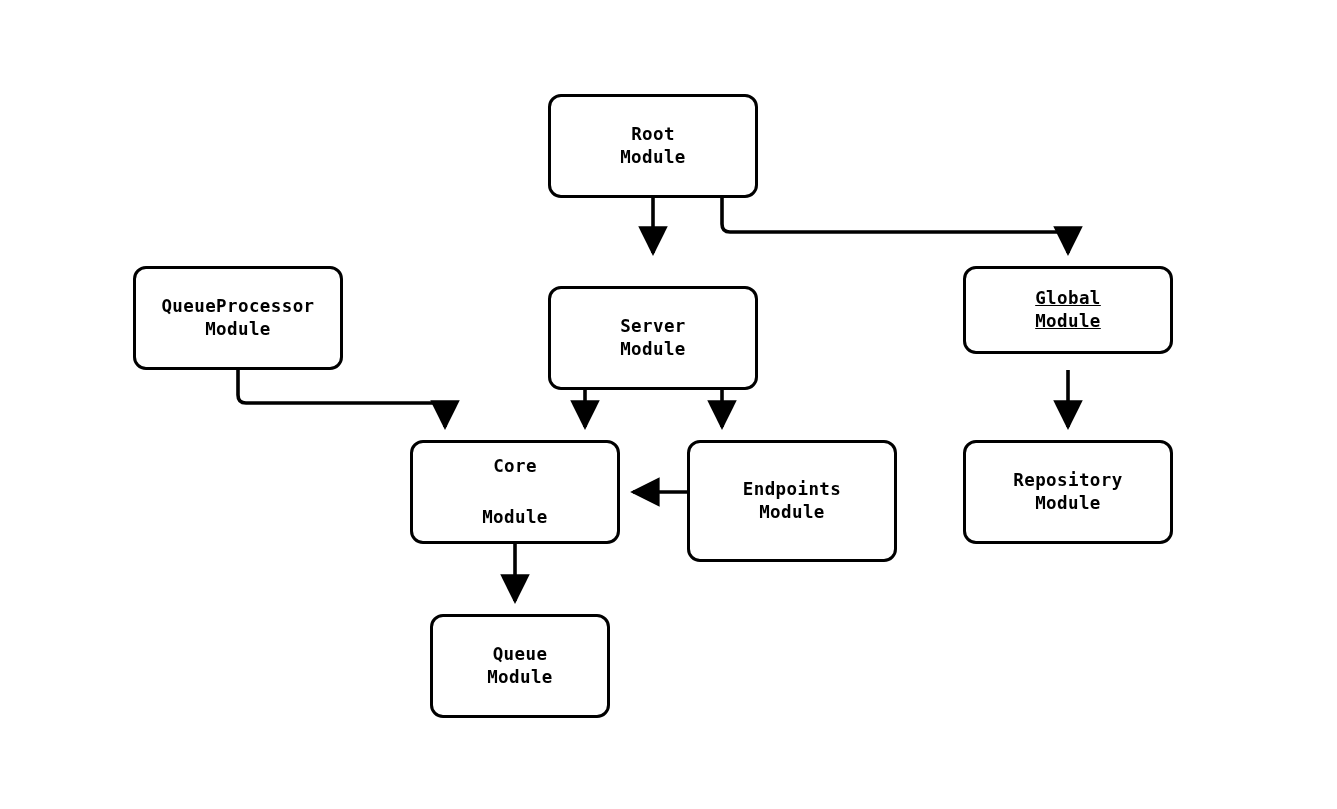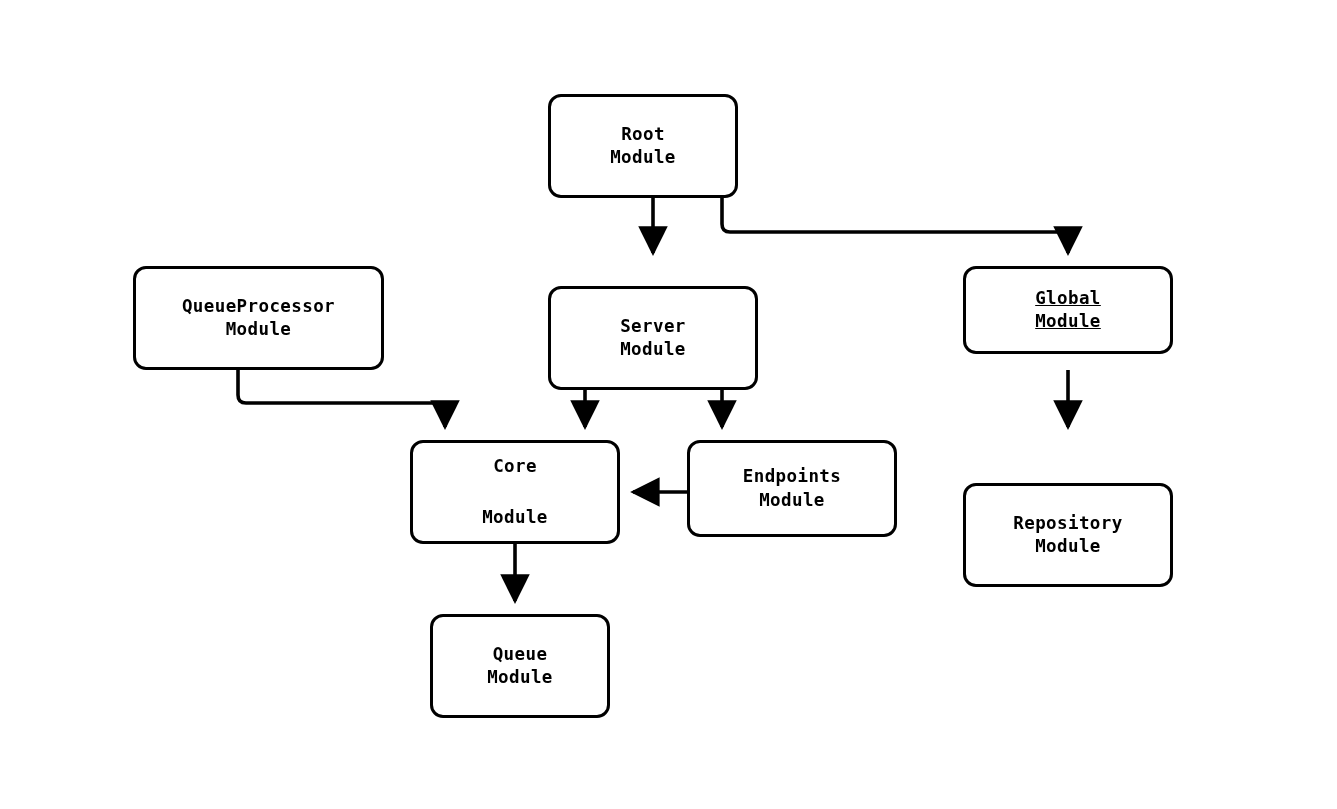--- a/index.html
+++ b/index.html
@@ -72,51 +72,51 @@
       <path d="M 722 370 L 722 427" marker-end="url(#arrowhead)"></path>
 
       <path d="M 1068 370 L 1068 427" marker-end="url(#arrowhead)"></path>
 
       <path d="M 687 492 L 633 492" marker-end="url(#arrowhead)"></path>
 
       <path d="M 515 544 L 515 601" marker-end="url(#arrowhead)"></path>
     </g>
   </svg>
 
-  <div class="node" style="left:548px; top:94px; width:190px; height:104px;">
+  <div class="node" style="left:548px; top:94px; width:210px; height:104px;">
     <div class="node-line">Root</div>
     <div class="node-line">Module</div>
   </div>
 
-  <div class="node" style="left:133px; top:266px; width:251px; height:104px;">
+  <div class="node" style="left:133px; top:266px; width:210px; height:104px;">
     <div class="node-line">QueueProcessor</div>
     <div class="node-line">Module</div>
   </div>
 
   <div class="node" style="left:548px; top:266px; width:210px; height:104px;margin-top:20px;">
     <div class="node-line">Server</div>
     <div class="node-line">Module</div>
   </div>
 
   <div class="node" style="left:963px; top:266px; width:210px; height:88px;text-decoration:underline;">
     <div class="node-line">Global</div>
     <div class="node-line">Module</div>
   </div>
 
   <div class="node" style="left:410px; top:440px; width:210px; height:104px;gap:28px;">
     <div class="node-line">Core</div>
     <div class="node-line">Module</div>
   </div>
 
-  <div class="node" style="left:687px; top:440px; width:210px; height:97px;">
+  <div class="node" style="left:687px; top:440px; width:210px; height:122px;">
     <div class="node-line">Endpoints</div>
     <div class="node-line">Module</div>
   </div>
 
-  <div class="node" style="left:963px; top:440px; width:210px; height:104px;margin-top:43px;">
+  <div class="node" style="left:963px; top:440px; width:210px; height:104px;">
     <div class="node-line">Repository</div>
     <div class="node-line">Module</div>
   </div>
 
   <div class="node" style="left:430px; top:614px; width:180px; height:104px;">
     <div class="node-line">Queue</div>
     <div class="node-line">Module</div>
   </div>
 
 </div>

